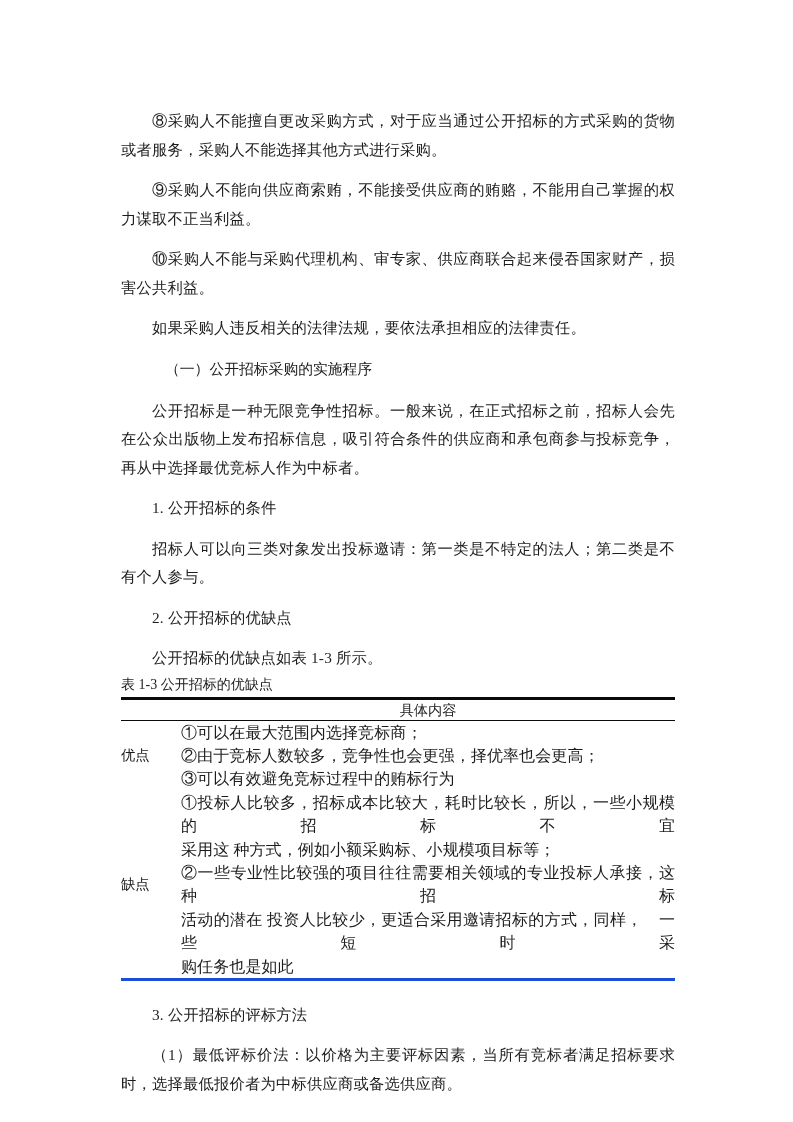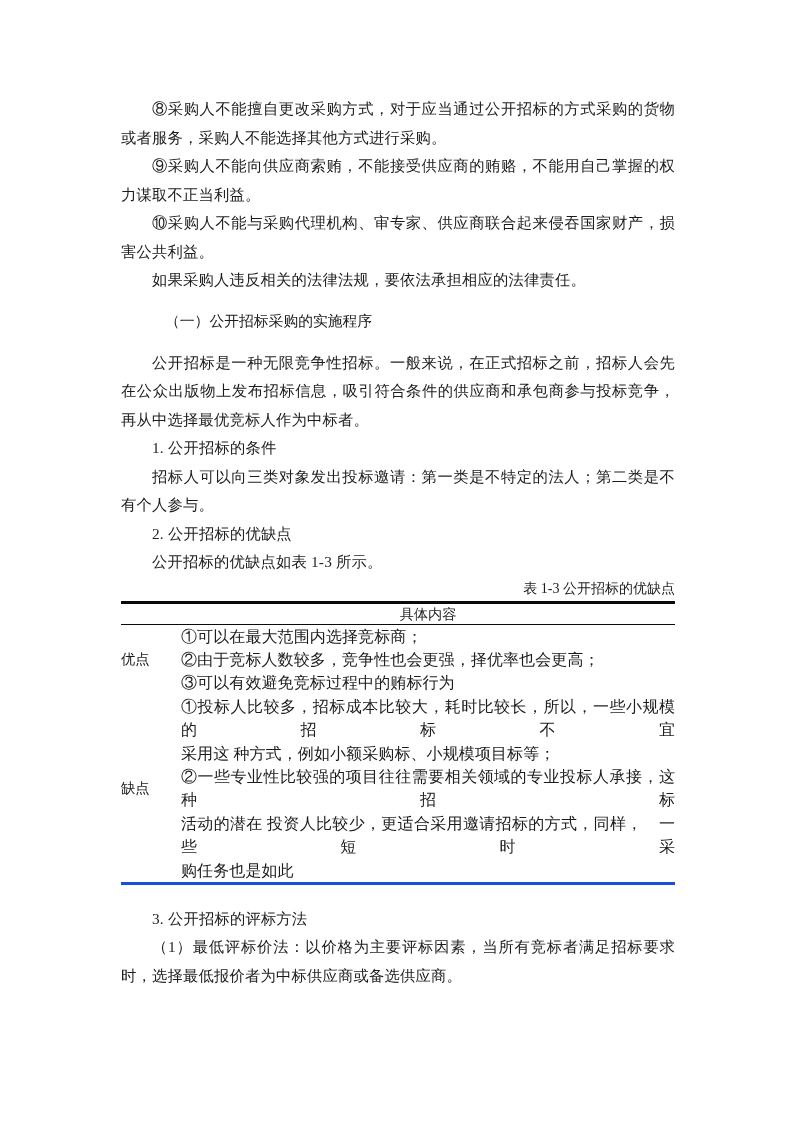--- a/index.html
+++ b/index.html
@@ -24,38 +24,38 @@
     line-height: 28.5px;
     white-space: nowrap;
     letter-spacing: 0.2px;
   }
   
   .jl {
     white-space: normal;
     text-align: justify;
     text-align-last: justify;
   }
-  .ind { text-indent: 31px; }
+  .ind { text-indent: 31px; margin-top: 12px; }
   .sec-heading {
     margin-top: 8px;
     padding-left: 18px;
     font-size: 14.8px;
     line-height: 22px;
   }
   .sub-heading {
     margin-top: 15px;
     padding-left: 44px;
     font-size: 14.8px;
     line-height: 22px;
   }
   .block-intro { margin-top: 17px; }
   .tbl-caption {
     font-size: 14px;
     line-height: 21px;
-    text-align: right;
+    text-align: left;
     margin-top: 1px;
   }
   table.pros-cons {
     width: 554px;
     border-collapse: collapse;
     border-top: 3px solid #0a0a0a;
     border-bottom: 3px solid #1d4ed8;
     font-size: 14px;
     margin-top: 2px;
   }

